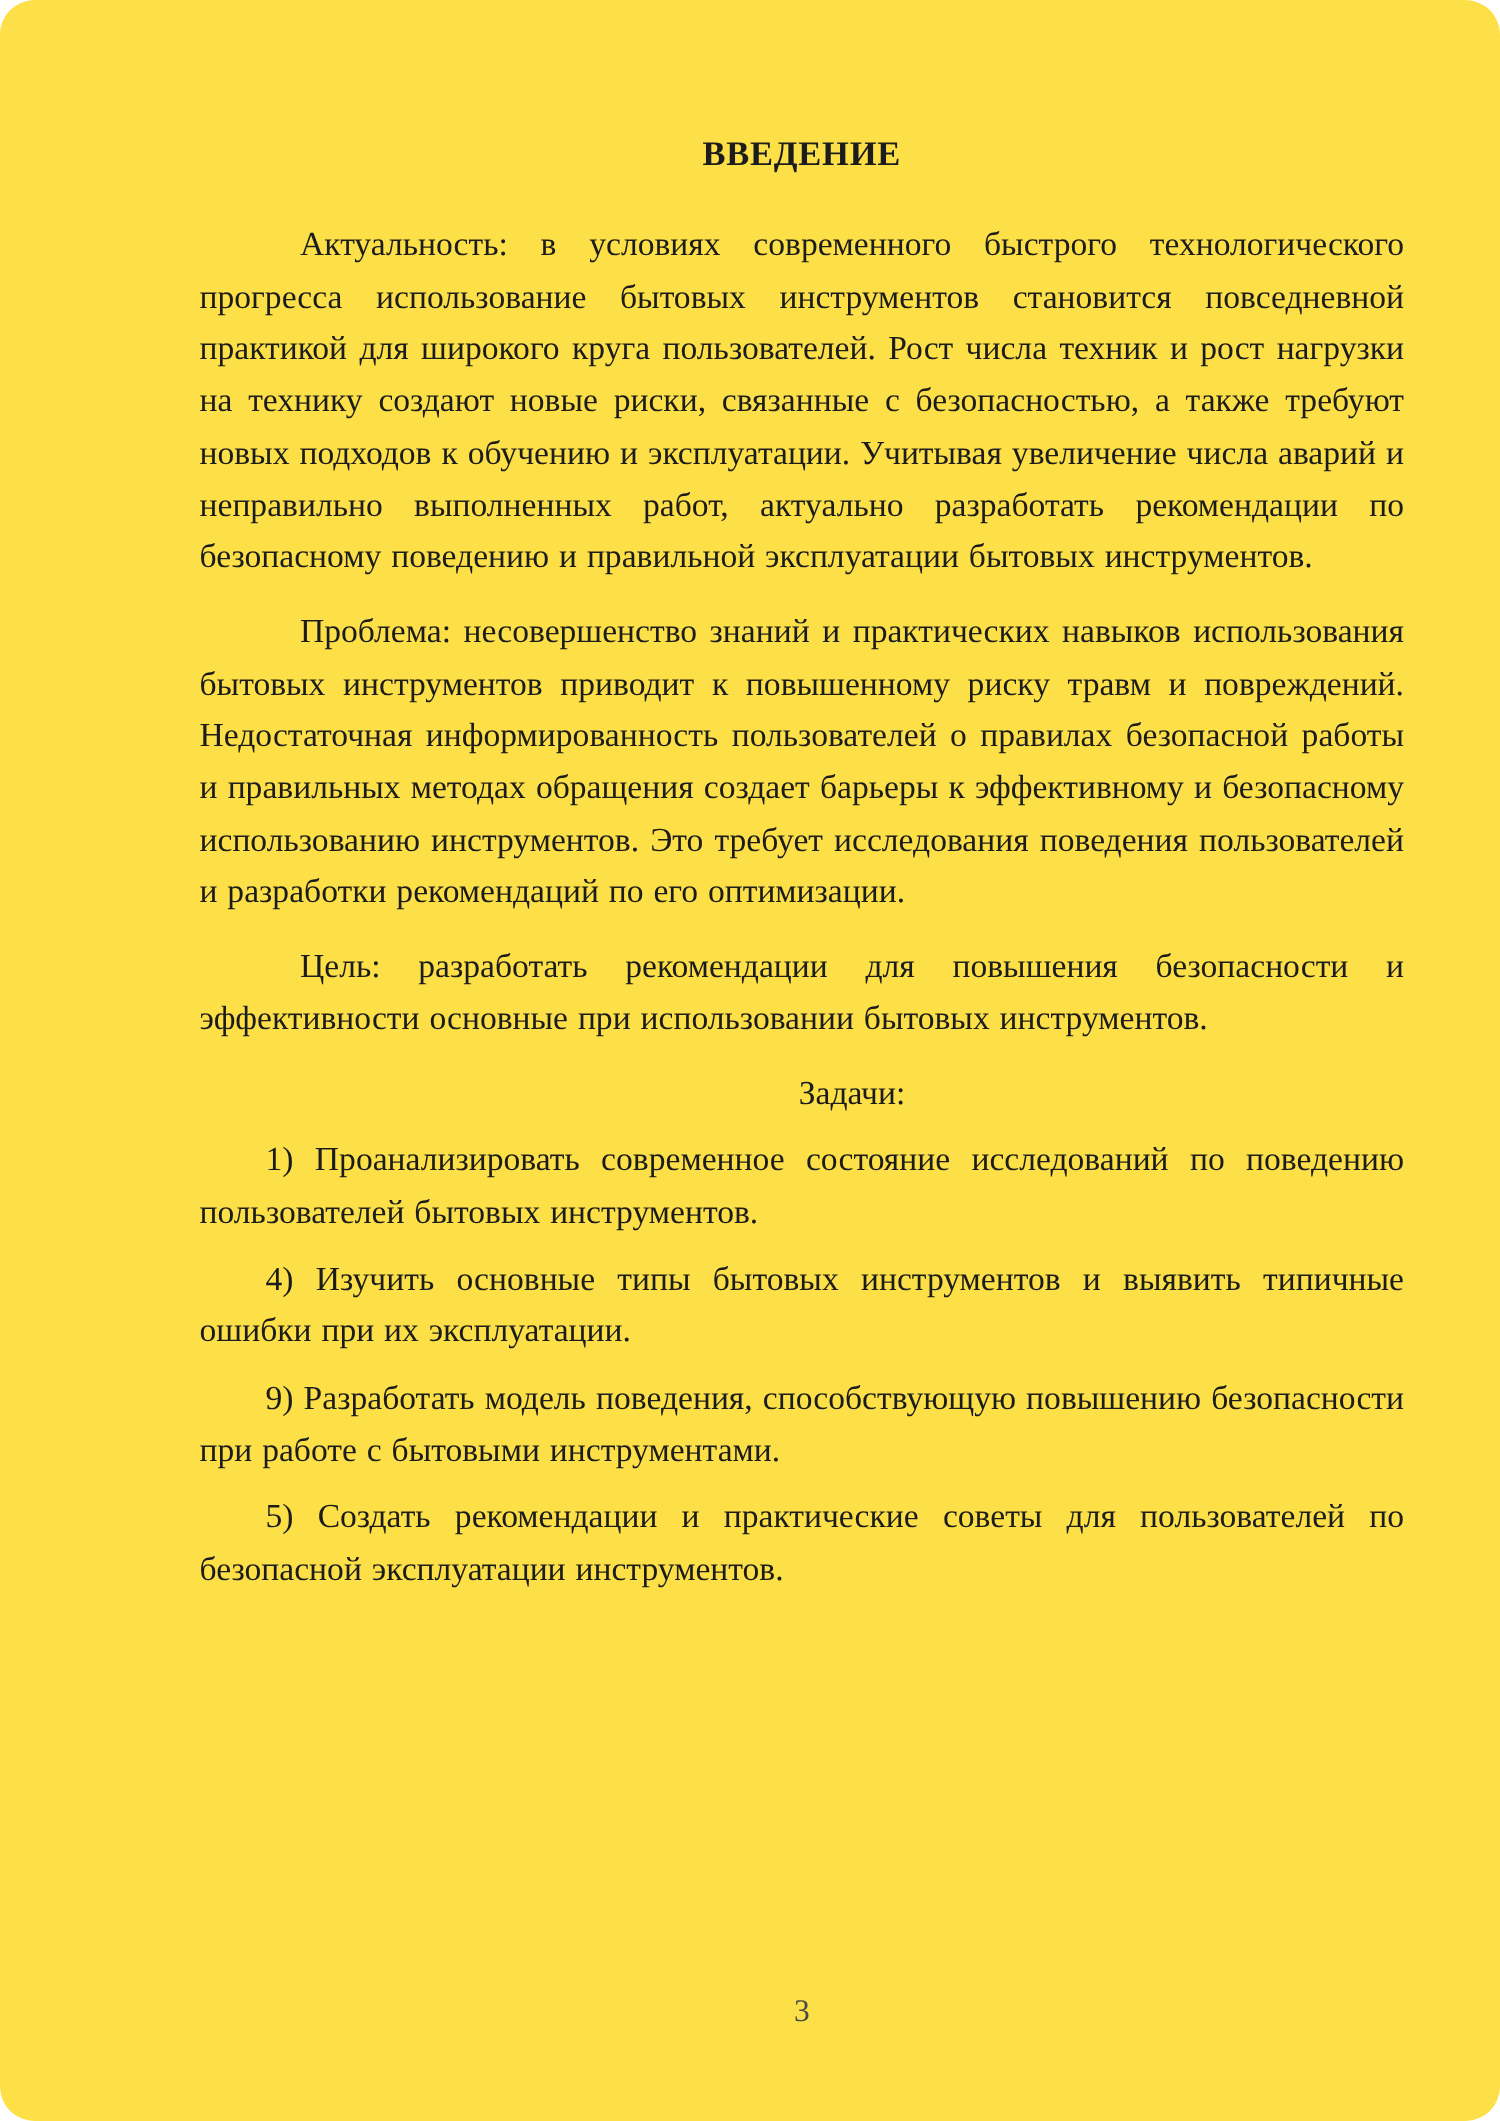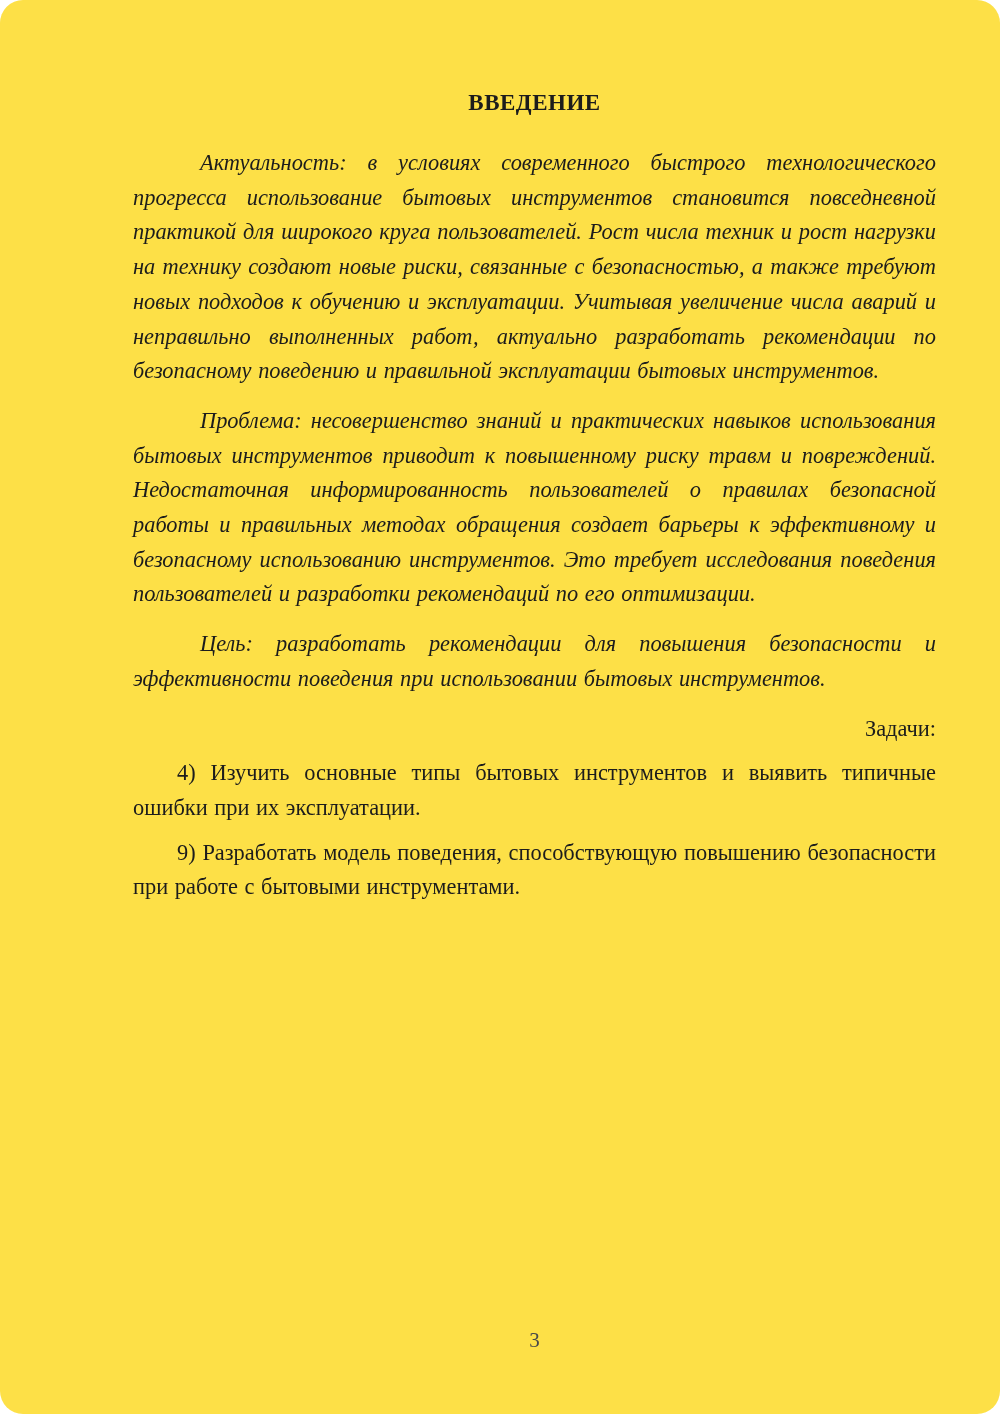--- a/index.html
+++ b/index.html
@@ -34,26 +34,25 @@
     margin: 0 0 30px 0;
     letter-spacing: 0.5px;
   }
   .para {
     font-size: 22.4px;
     line-height: 34.7px;
     text-align: justify;
     text-indent: 67px;
     margin: 0 0 15px 0;
     word-spacing: 1px;
-    font-style: italic;
   }
   .tasks-heading {
     font-size: 22.4px;
     line-height: 34.7px;
-    text-align: right;
+    text-align: center;
     text-indent: 67px;
     margin: 0 0 10px 0;
   }
   .task-item {
     font-size: 22.4px;
     line-height: 34.7px;
     text-align: justify;
     text-indent: 44px;
     margin: 0 0 10px 0;
     word-spacing: 1px;
@@ -73,27 +72,29 @@
 
 <div class="page">
   <div class="content">
 
     <h1 class="doc-title">ВВЕДЕНИЕ</h1>
 
     <p class="para">Актуальность: в условиях современного быстрого технологического прогресса использование бытовых инструментов становится повседневной практикой для широкого круга пользователей. Рост числа техник и рост нагрузки на технику создают новые риски, связанные с безопасностью, а также требуют новых подходов к обучению и эксплуатации. Учитывая увеличение числа аварий и неправильно выполненных работ, актуально разработать рекомендации по безопасному поведению и правильной эксплуатации бытовых инструментов.</p>
 
     <p class="para">Проблема: несовершенство знаний и практических навыков использования бытовых инструментов приводит к повышенному риску травм и повреждений. Недостаточная информированность пользователей о правилах безопасной работы и правильных методах обращения создает барьеры к эффективному и безопасному использованию инструментов. Это требует исследования поведения пользователей и разработки рекомендаций по его оптимизации.</p>
 
-    <p class="para">Цель: разработать рекомендации для повышения безопасности и эффективности поведения при использовании бытовых инструментов.</p>
+    <p class="para">Цель: разработать рекомендации для повышения безопасности и эффективности основные при использовании бытовых инструментов.</p>
 
     <p class="tasks-heading">Задачи:</p>
 
+    <p class="task-item">1) Проанализировать современное состояние исследований по поведению пользователей бытовых инструментов.</p>
 
     <p class="task-item">4) Изучить основные типы бытовых инструментов и выявить типичные ошибки при их эксплуатации.</p>
 
 
     <p class="task-item">9) Разработать модель поведения, способствующую повышению безопасности при работе с бытовыми инструментами.</p>
 
+    <p class="task-item">5) Создать рекомендации и практические советы для пользователей по безопасной эксплуатации инструментов.</p>
 
   </div>
 
   <div class="page-number">3</div>
 </div>
 
 </body></html>

